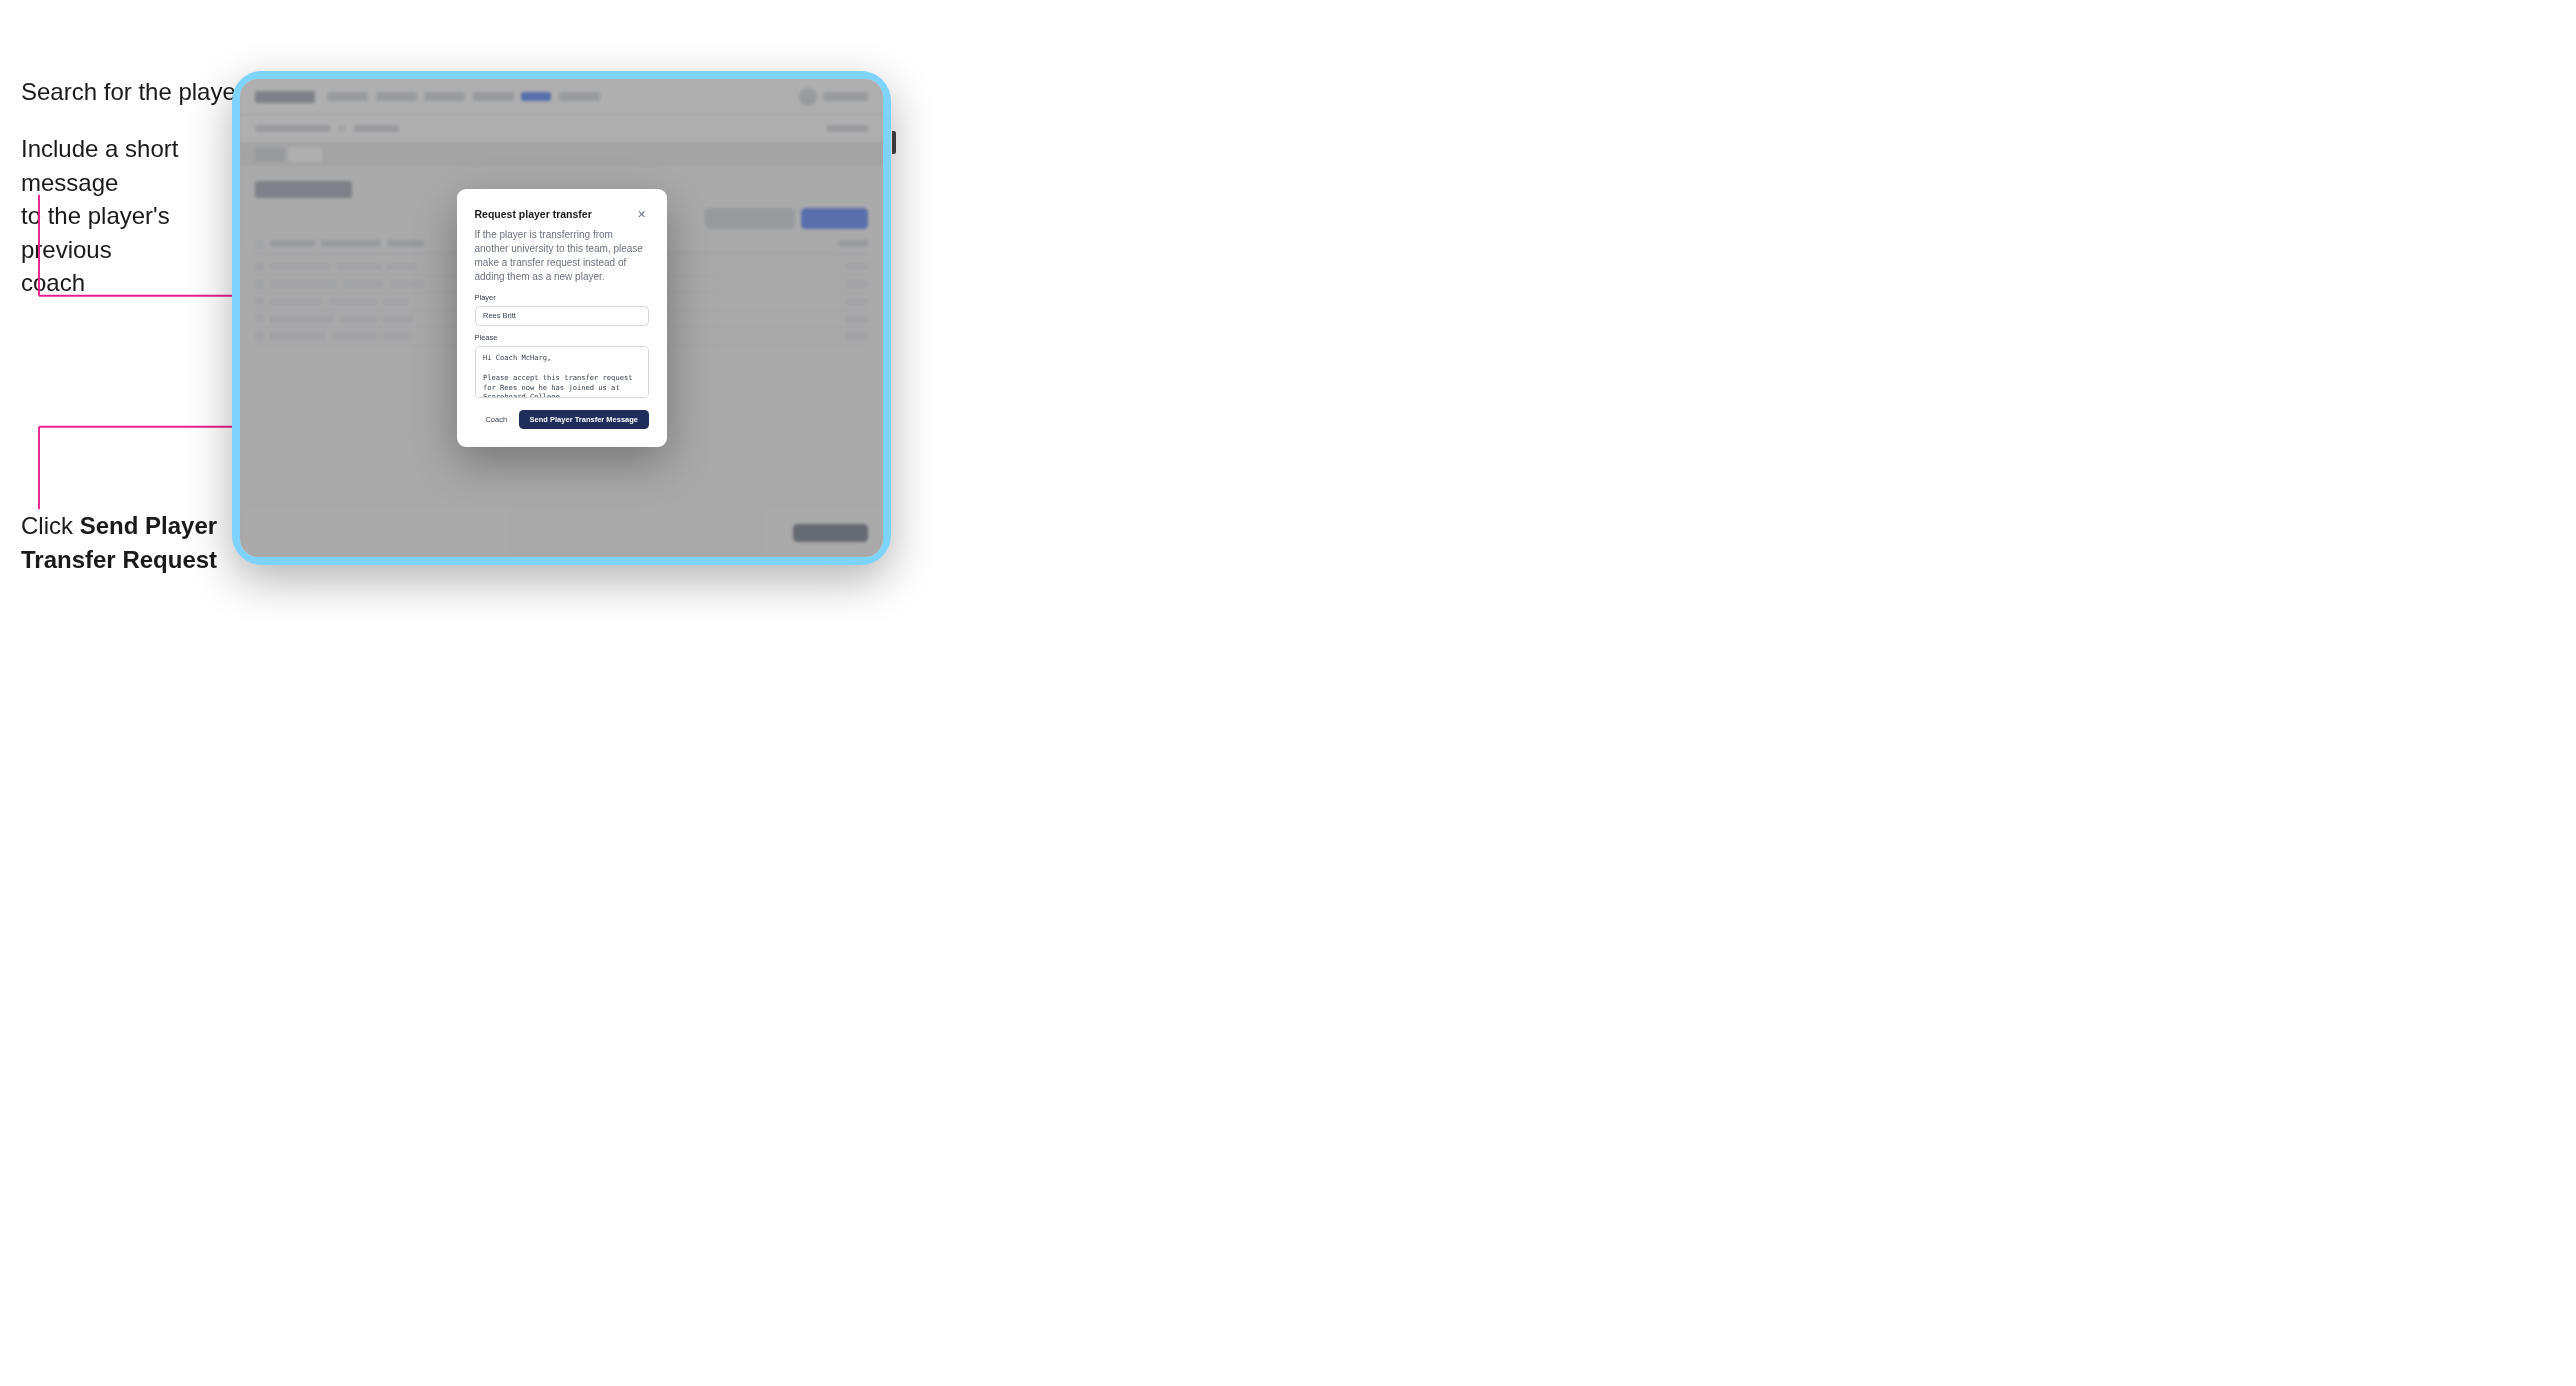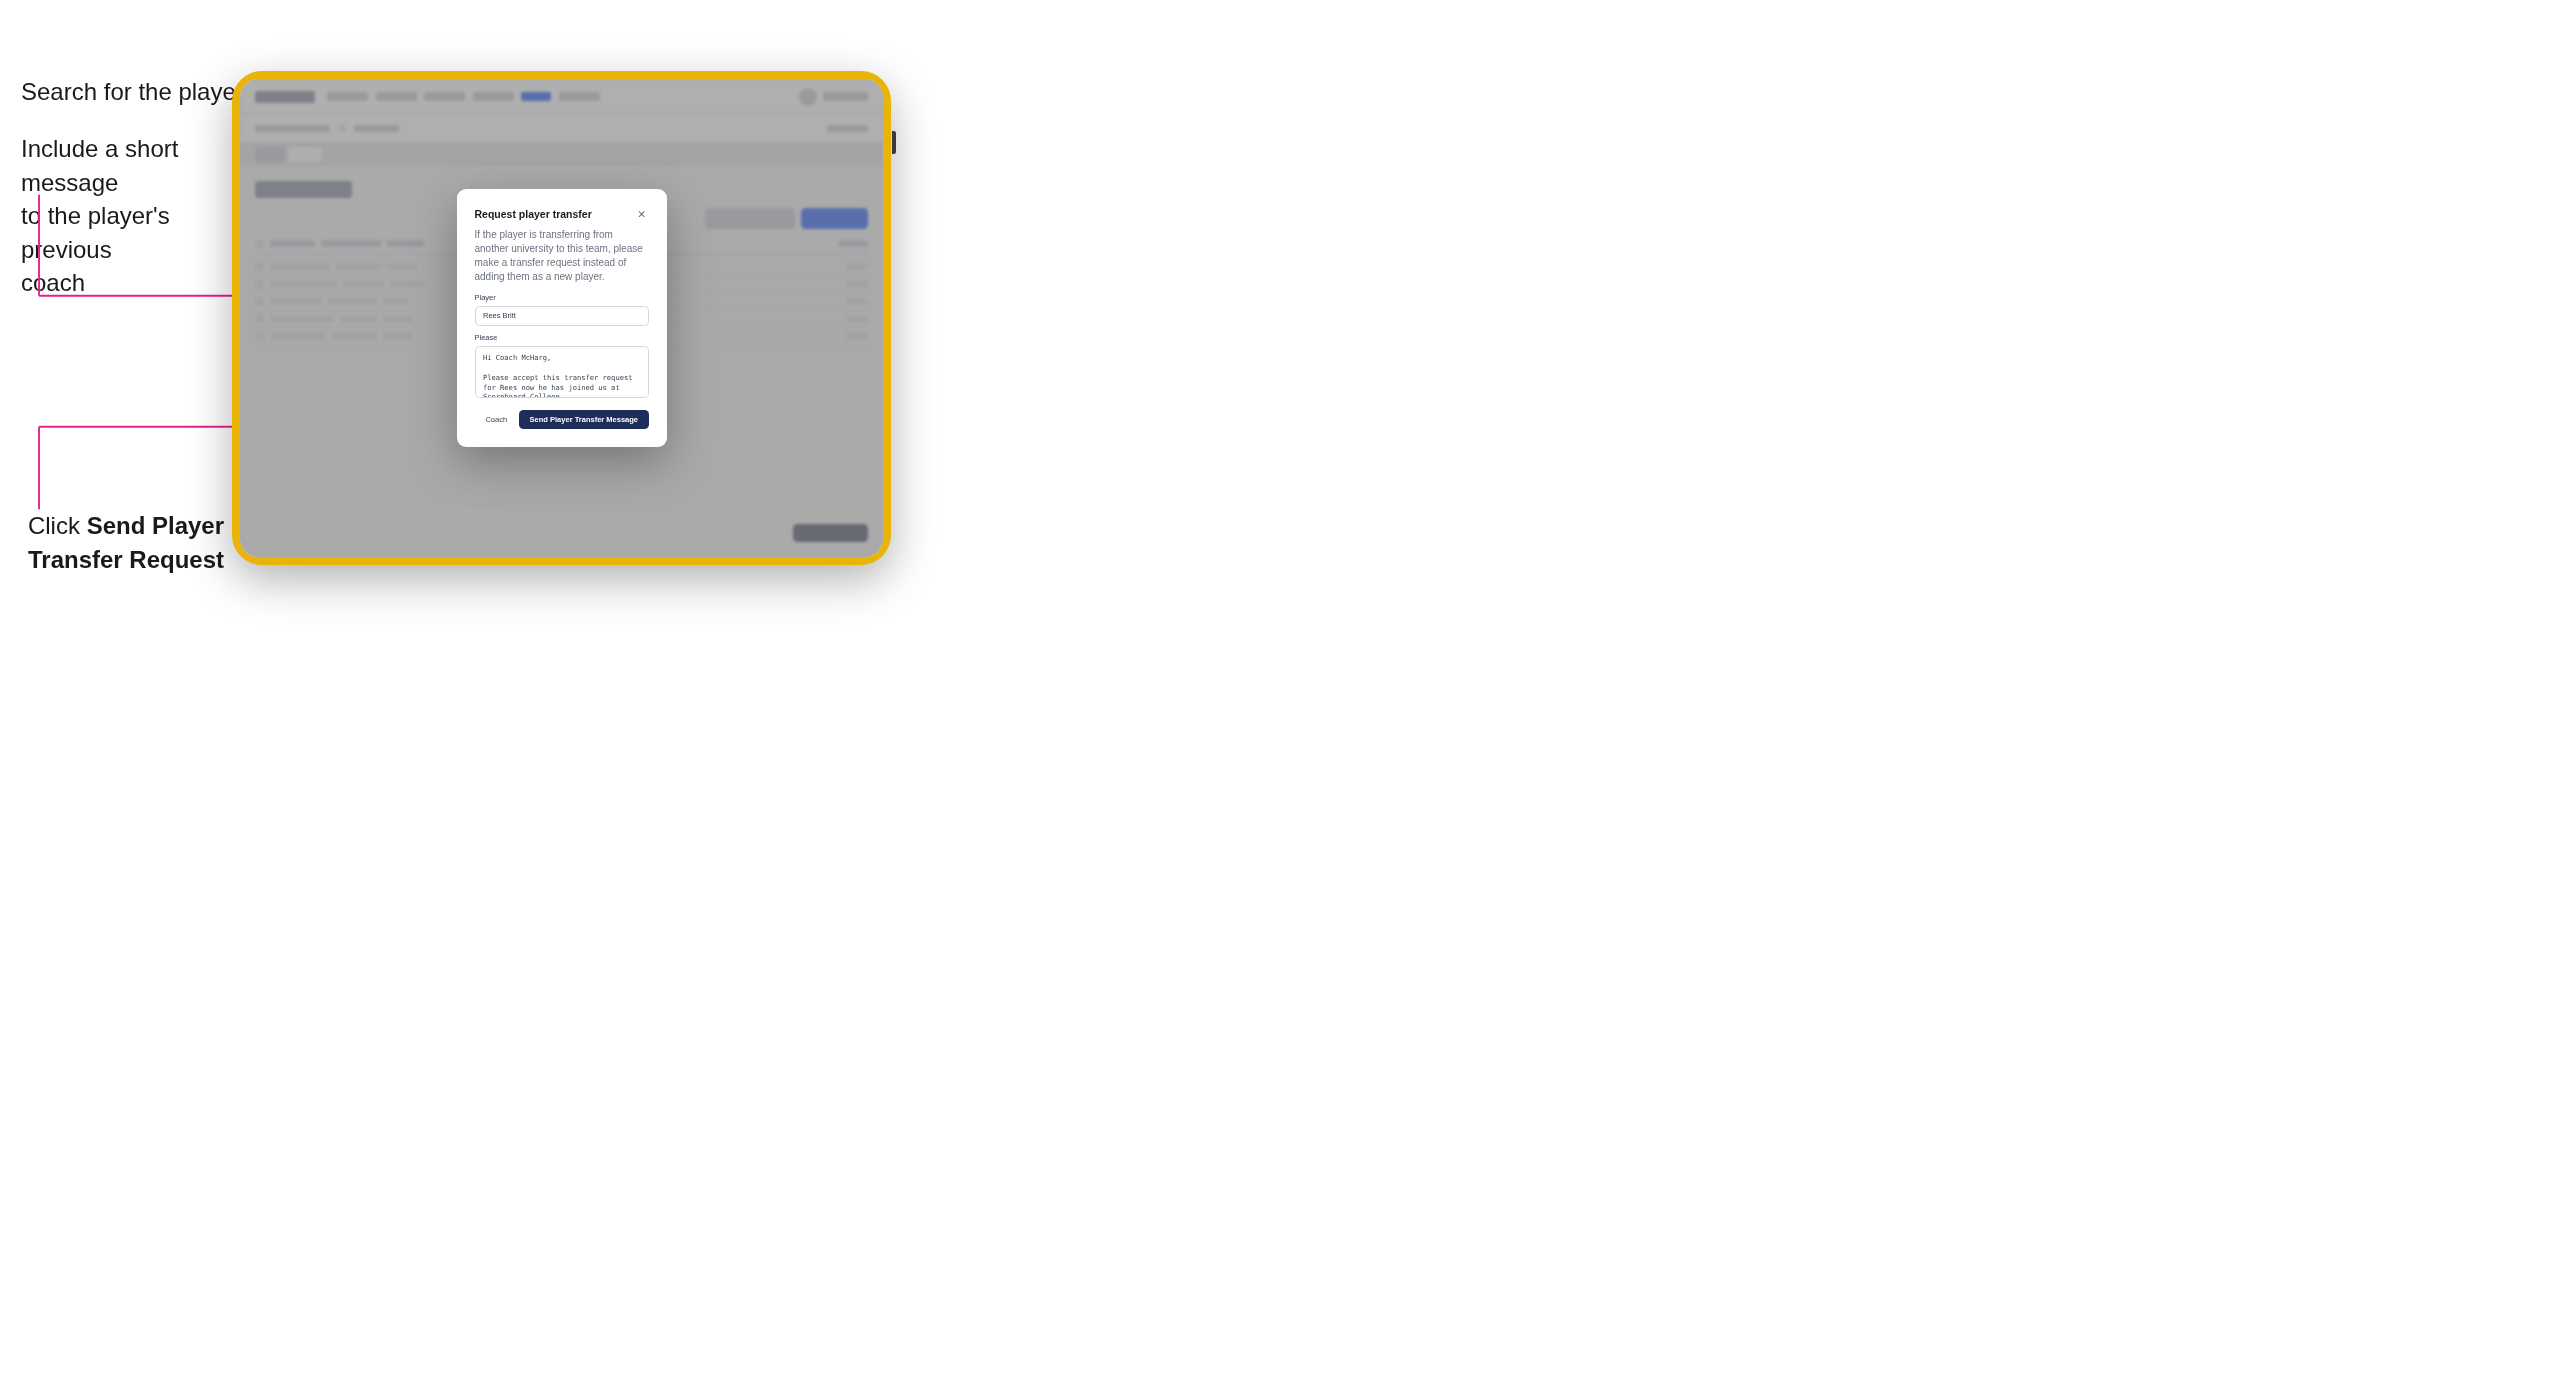--- a/index.html
+++ b/index.html
@@ -33,21 +33,20 @@
     }
 
     .annotation-click {
       position: absolute;
       left: 21px;
       top: 509px;
       font-size: 24px;
       color: #1a1a1a;
       line-height: 1.4;
       width: 210px;
-      text-align: center;
     }
 
     .annotation-click strong {
       font-weight: 800;
     }
 
     
     .arrow-svg {
       position: absolute;
       top: 0;
@@ -57,21 +56,21 @@
       pointer-events: none;
     }
 
     
     .tablet {
       position: absolute;
       left: 232px;
       top: 71px;
       width: 659px;
       height: 494px;
-      background: #eab308;
+      background: #7dd3fc;
       border-radius: 30px;
       padding: 8px;
       box-shadow: 0 15px 45px rgba(0,0,0,0.3);
     }
 
     .tablet-screen {
       width: 100%;
       height: 100%;
       background: #f0f0f0;
       border-radius: 18px;

